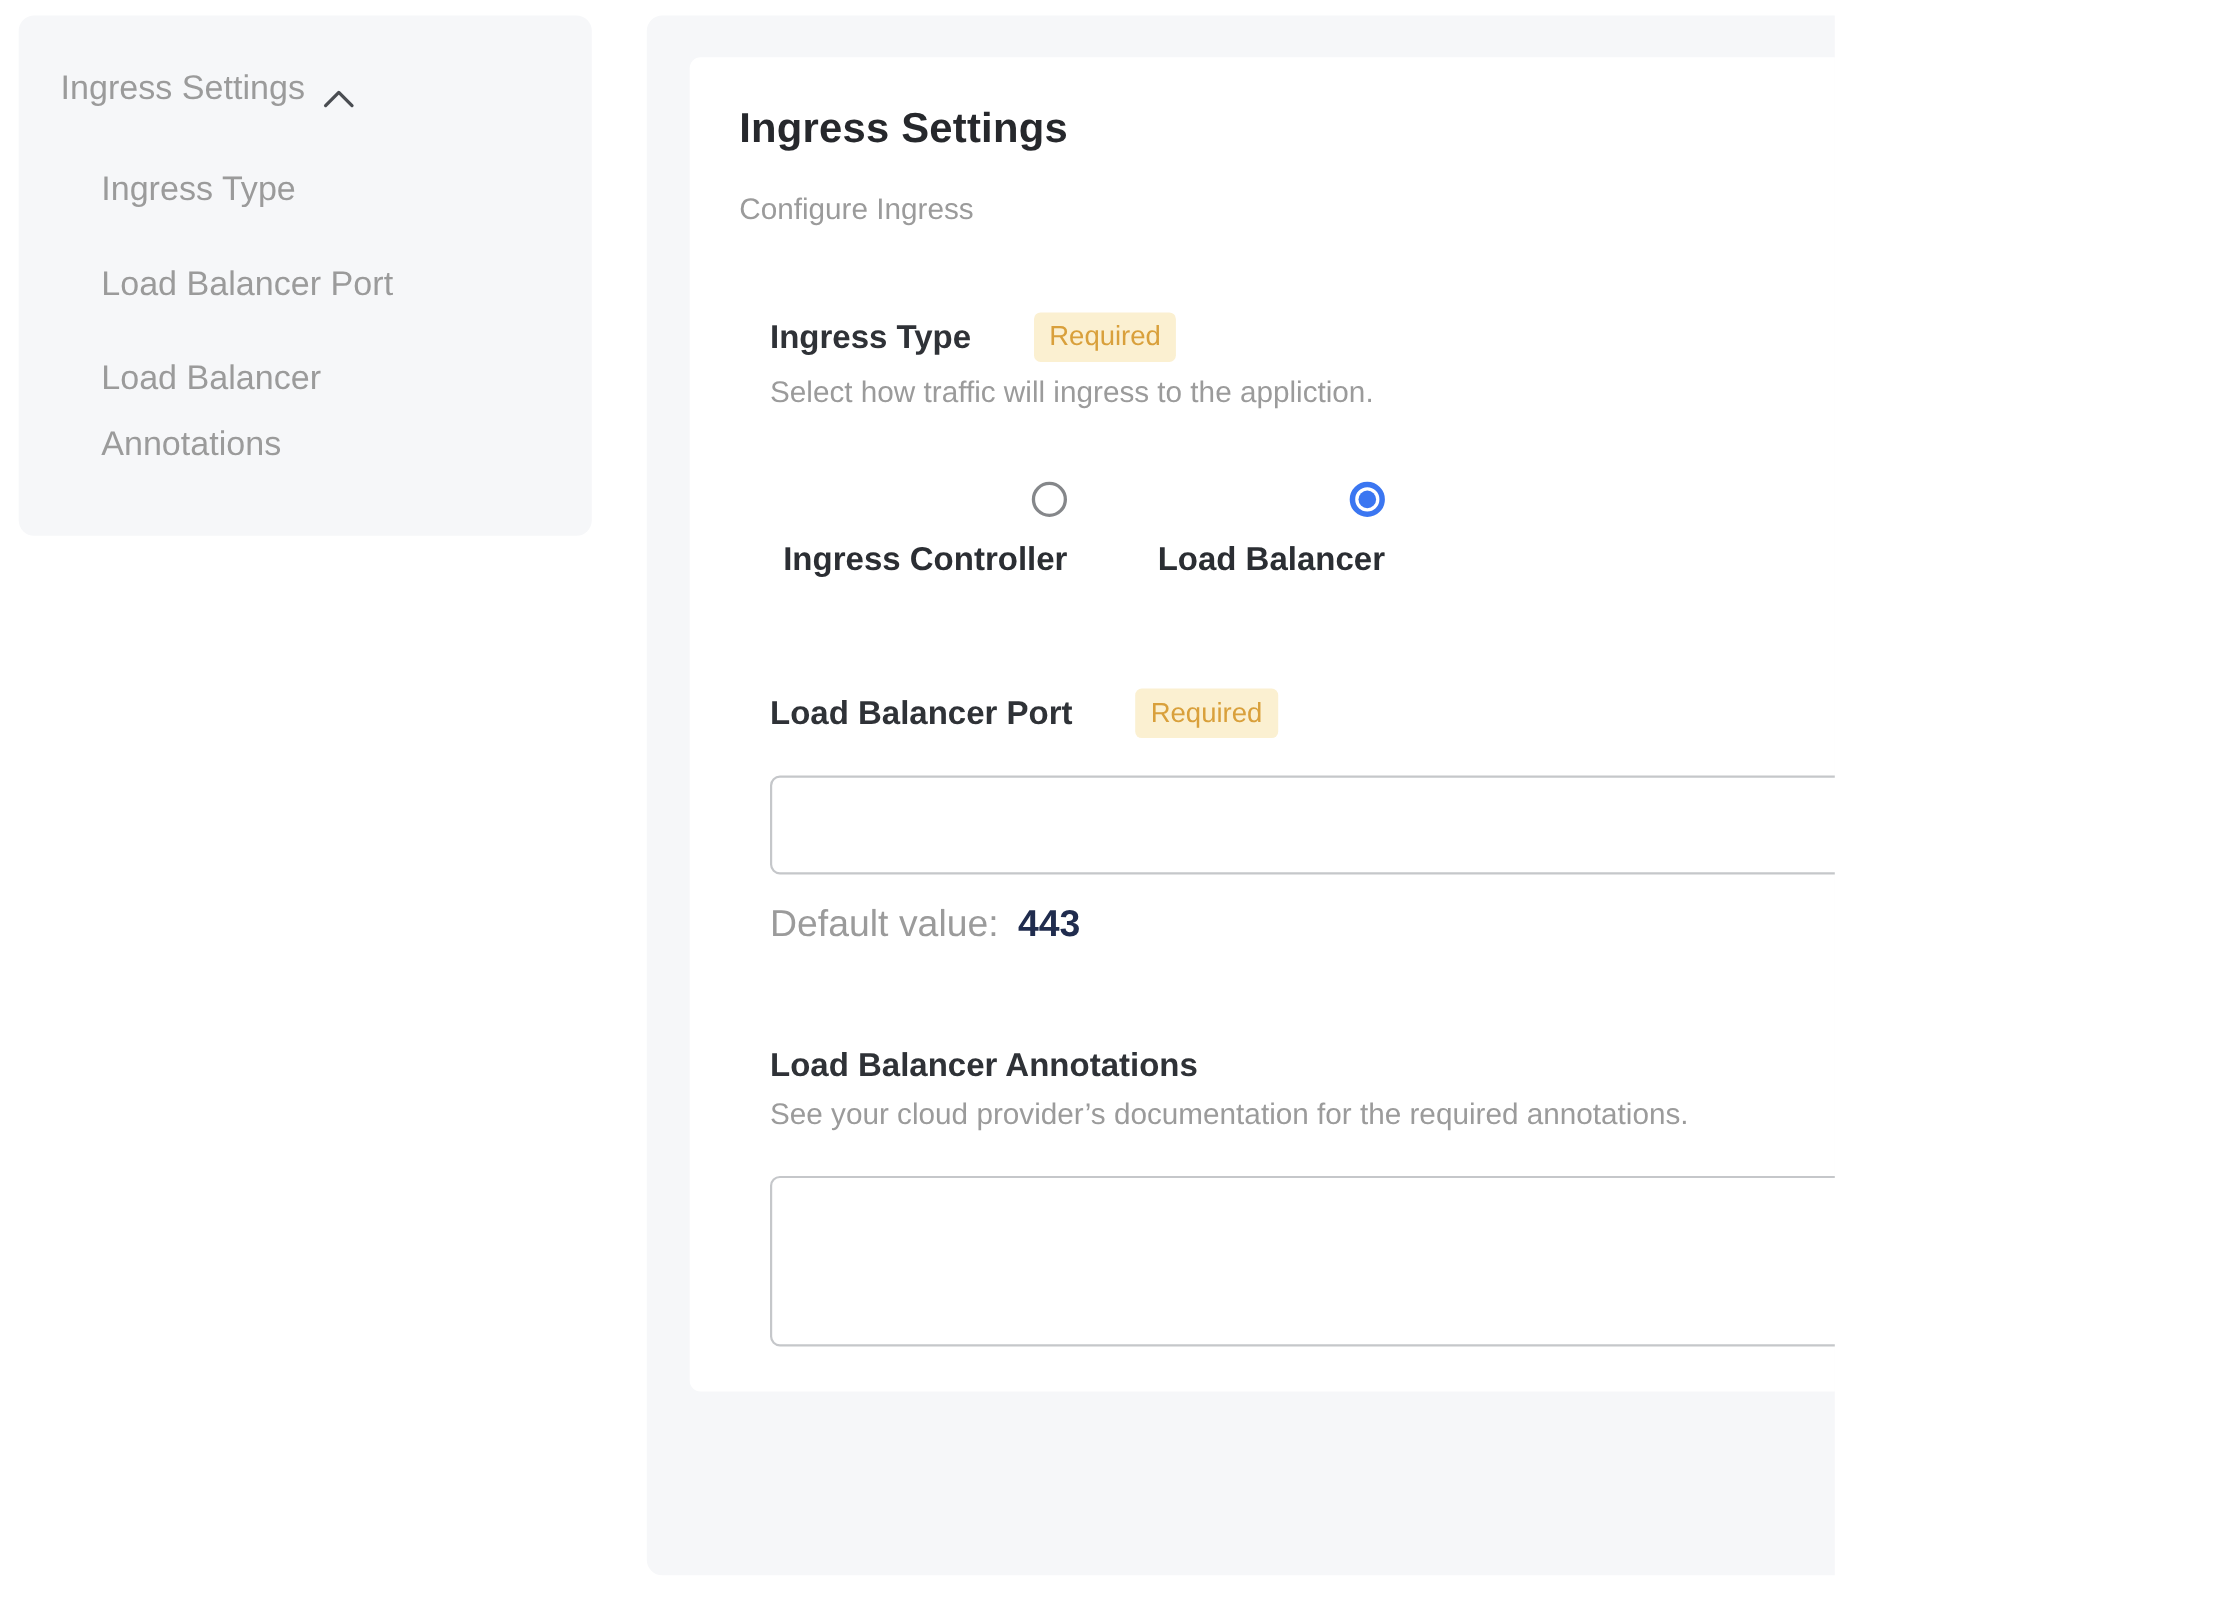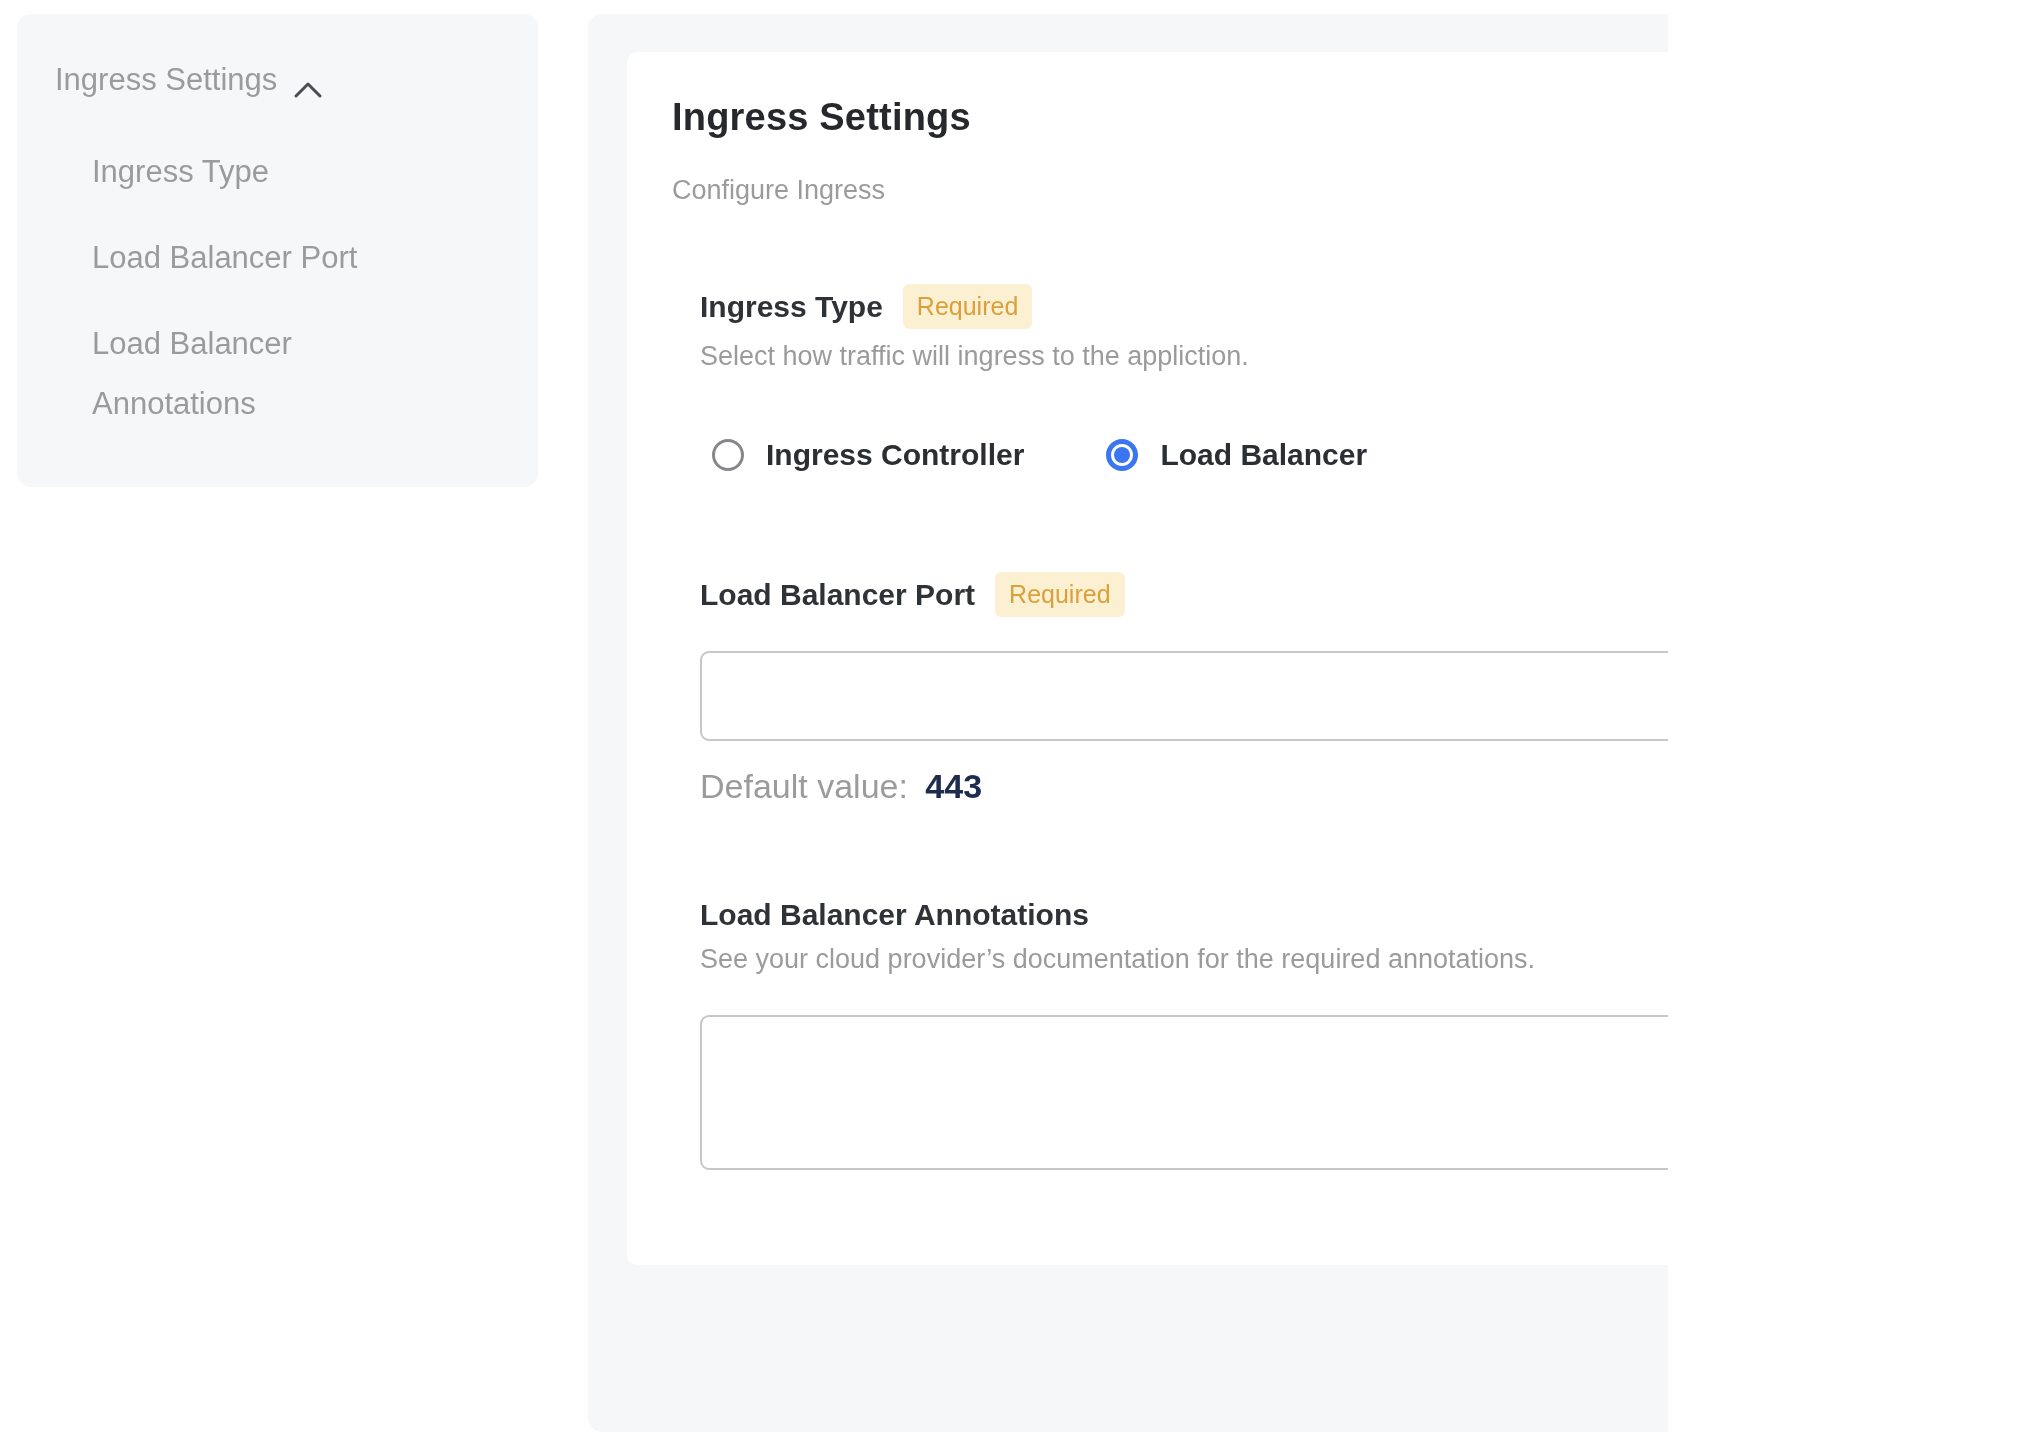--- a/index.html
+++ b/index.html
@@ -42,27 +42,27 @@
 
   .section { margin-left: 28px; }
   .section-ingress-type { margin-top: 78px; }
   .section-lb-port { margin-top: 100px; }
   .section-lb-annotations { margin-top: 92px; }
 
   .section-header { display: flex; align-items: center; gap: 20px; }
   .section-label { font-size: 30px; font-weight: 700; color: #2f3237; }
   .required-badge {
     font-size: 25px; color: #d9a03b; background: #fbf0d1;
-    padding: 8px 14px; border-radius: 6px; font-weight: 400;
+    padding: 8px 14px; border-radius: 6px; font-weight: 400; margin-left: 37px;
   }
   .section-desc { margin-top: 12px; font-size: 27px; color: #9b9b9b; }
 
   
   .radio-row { margin-top: 66px; display: flex; align-items: center; gap: 82px; padding-left: 12px; }
-  .radio-option { display: flex; align-items: center; gap: 22px; cursor: pointer; }
+  .radio-option { display: flex; align-items: flex-end; gap: 22px; cursor: pointer; flex-direction: column; }
   .radio-circle {
     width: 32px; height: 32px; border-radius: 50%;
     border: 3px solid #85878a; background: #fff;
     display: inline-flex; align-items: center; justify-content: center;
     flex: 0 0 auto;
   }
   .radio-option.selected .radio-circle { border: 5px solid #3b76f1; }
   .radio-dot { width: 16px; height: 16px; border-radius: 50%; background: transparent; }
   .radio-option.selected .radio-dot { background: #3b76f1; }
   .radio-label { font-size: 30px; font-weight: 600; color: #2b2e33; }

